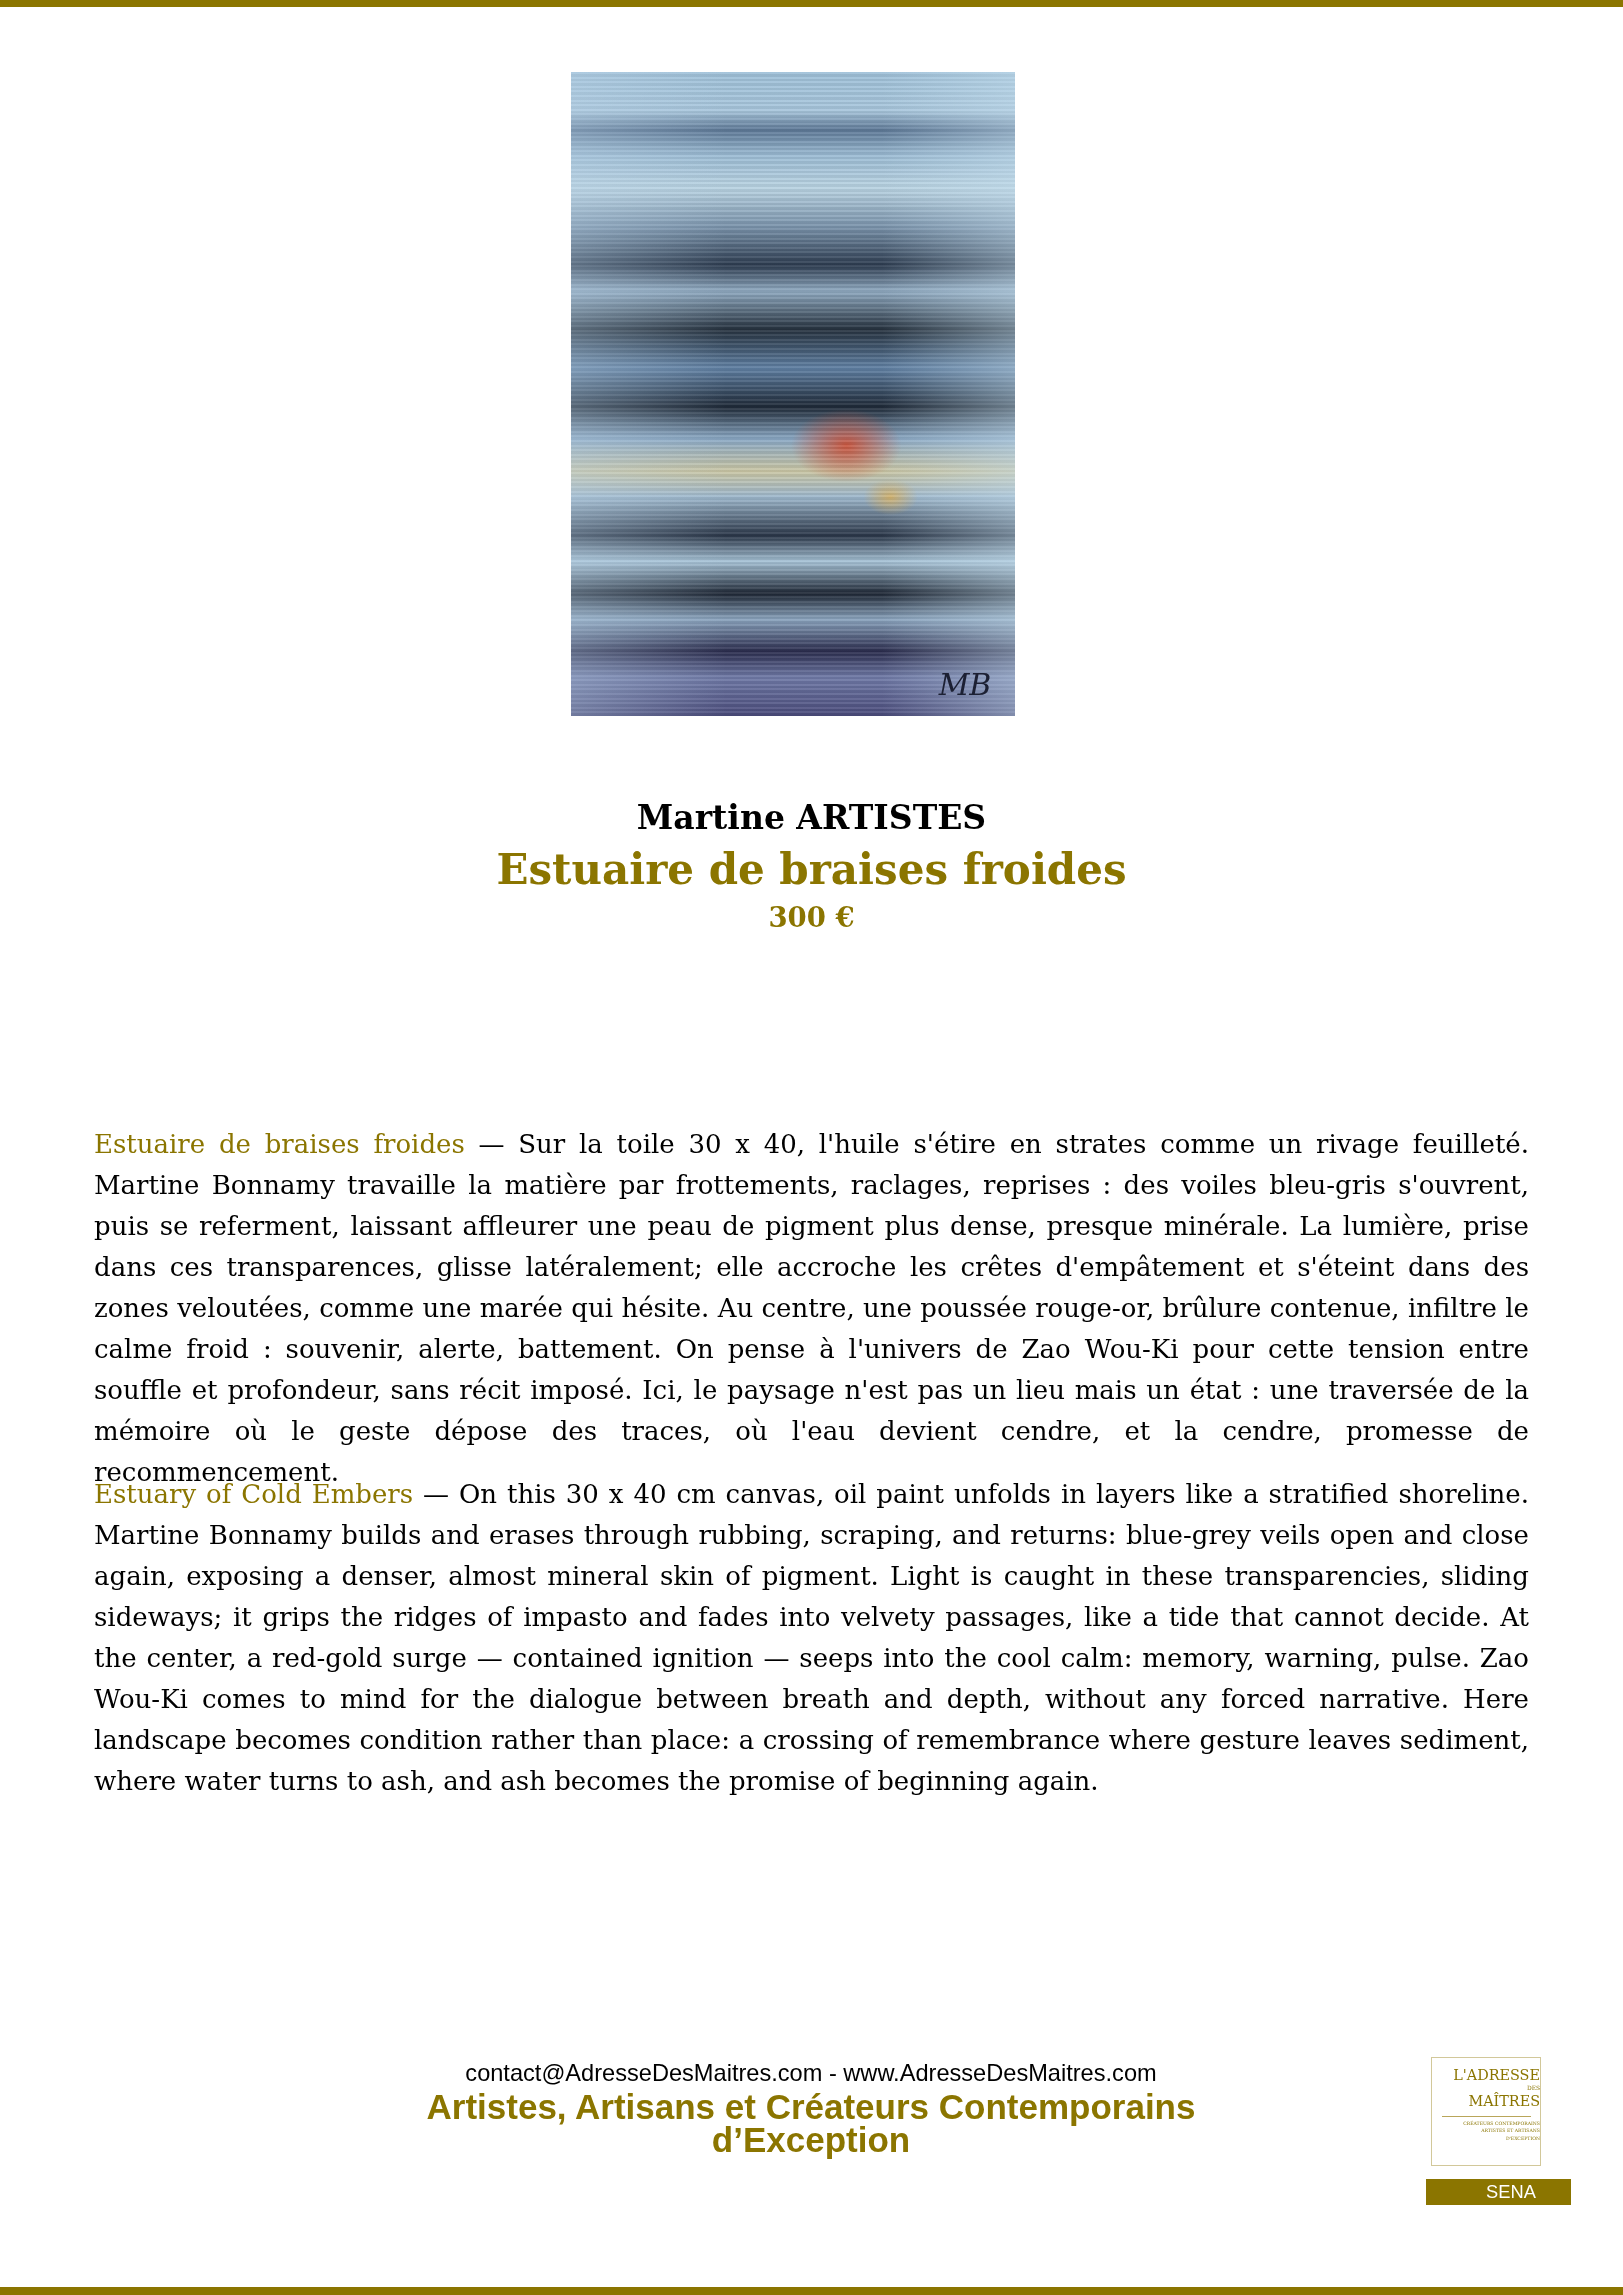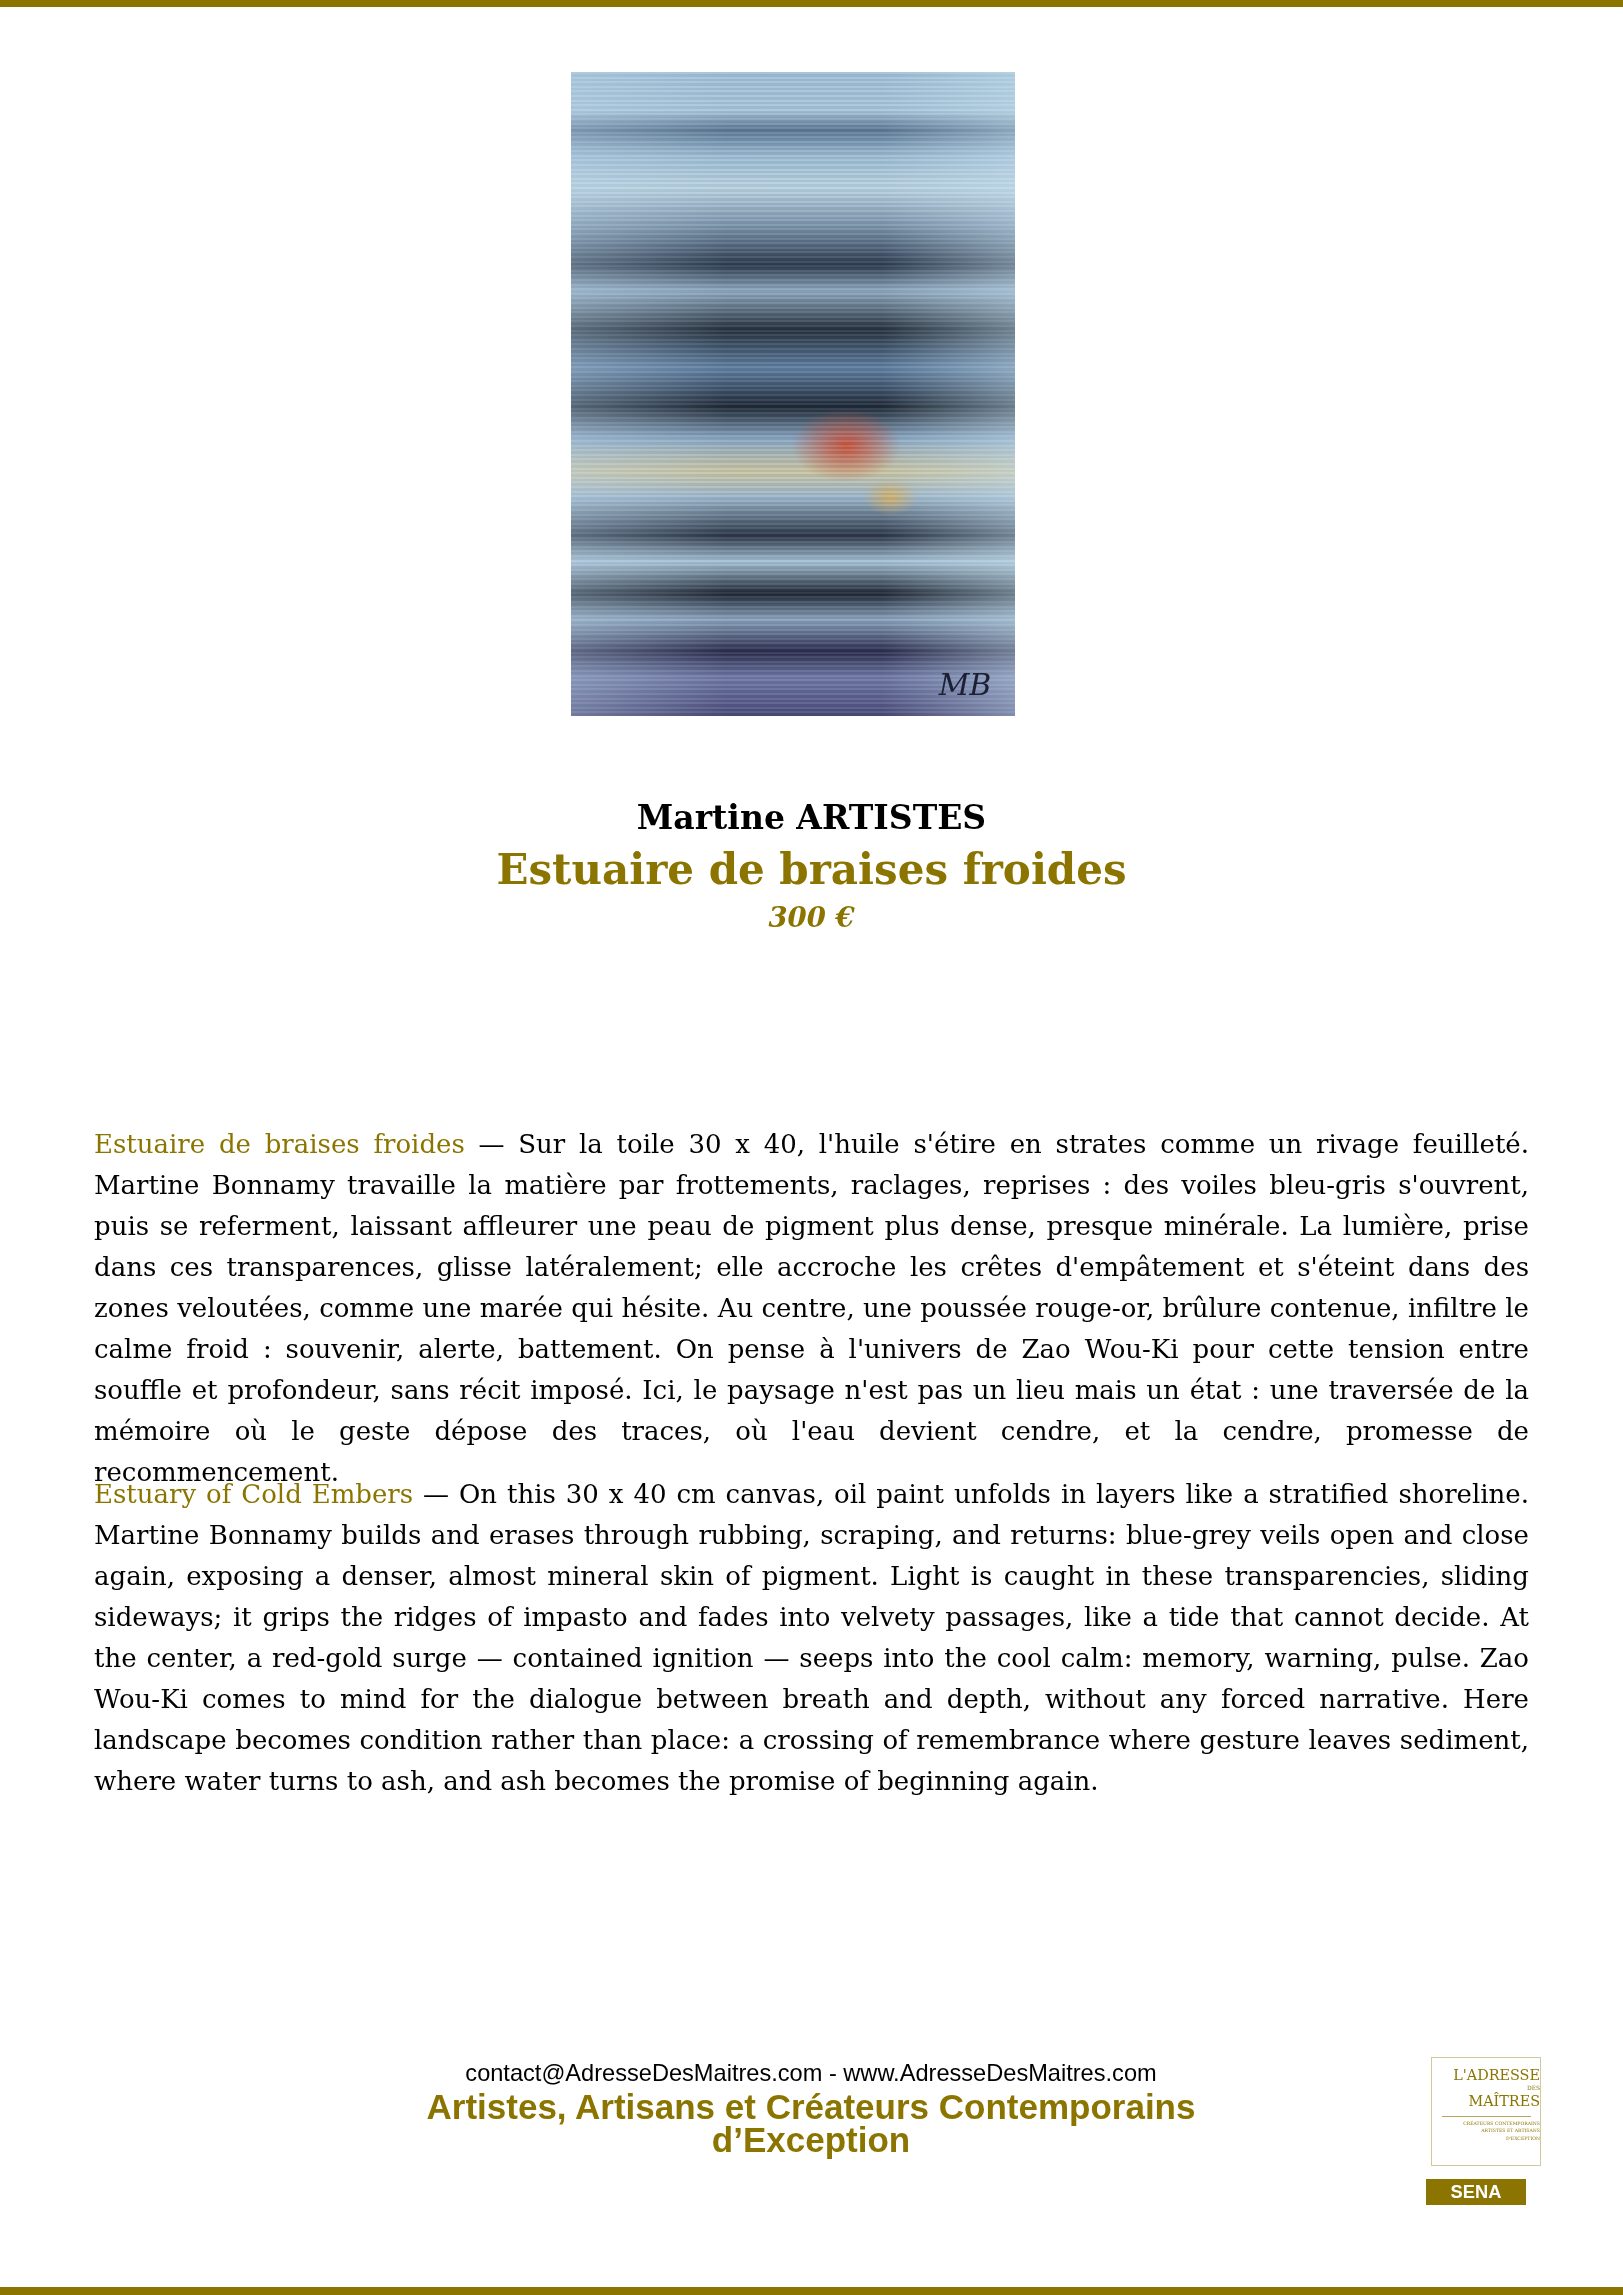--- a/index.html
+++ b/index.html
@@ -20,41 +20,41 @@
   .painting::before { content: ""; position: absolute; inset: 0;
     background: repeating-linear-gradient(180deg, rgba(255,255,255,0.08) 0px, rgba(255,255,255,0.08) 2px, rgba(0,0,0,0.06) 2px, rgba(0,0,0,0.06) 4.6px); }
   .painting::after { content: ""; position: absolute; inset: 0;
     background: linear-gradient(90deg, rgba(190,215,235,0.35) 0%, rgba(190,215,235,0) 35%, rgba(190,215,235,0) 70%, rgba(200,225,240,0.45) 100%); }
   .signature { position: absolute; right: 23.6px; bottom: 14.4px; font-family: "DejaVu Serif", serif; font-style: italic; font-size: 30px; color: #1c2033; z-index: 2; }
 
   .header-block { position: absolute; left: 0; top: 795px; width: 1623px; text-align: center; }
   .artist { font-family: "DejaVu Serif", serif; font-weight: bold; font-size: 33px; color: #000; line-height: 46px; }
   .title { font-family: "DejaVu Serif", serif; font-weight: bold; font-size: 42px; color: #8b7500; line-height: 55px; margin-top: 1.3px; }
   .subtitle { font-family: "DejaVu Serif", serif; font-size: 26px; color: #000; line-height: 39px; margin-top: 2.6px; }
-  .price { font-family: "DejaVu Serif", serif; font-weight: bold; font-size: 27.5px; color: #8b7500; line-height: 41px; font-style: italic; }
+  .price { font-family: "DejaVu Serif", serif; font-weight: bold; font-size: 27.5px; color: #8b7500; line-height: 41px; }
 
   .body-text { position: absolute; left: 94px; width: 1435px; font-family: "DejaVu Serif", serif; font-size: 26px; line-height: 41px; color: #000; text-align: justify; }
   .p-fr { top: 1124px; }
   .p-en { top: 1474px; }
   .lead { color: #8b7500; }
 
   .footer { position: absolute; left: 327px; width: 968px; top: 2057px; text-align: center; font-family: "Liberation Sans", sans-serif; }
   .footer .gold { color: #8b7500; font-weight: bold; }
   .footer .l1 { font-size: 25px; line-height: 33px; }
   .footer .l2 { font-size: 23.6px; line-height: 33px; color: #000; }
   .footer .l3 { font-size: 35px; line-height: 33px; }
   .footer .l4 { font-size: 23.6px; line-height: 33px; color: #000; }
 
   .logo-box { position: absolute; left: 1431px; top: 2057px; width: 110px; height: 109px; border: 0.7px solid #d2c89a; box-sizing: border-box; text-align: right; color: #8b7500; font-family: "DejaVu Serif", serif; }
   .logo-box .lg1 { font-size: 14.4px; margin-top: 9.2px; line-height: 17px; }
   .logo-box .lg2 { font-size: 5.9px; line-height: 9.2px; }
   .logo-box .lg3 { font-size: 14.4px; line-height: 17px; }
   .logo-box .rule { width: 89px; height: 0.7px; background: #b9a65a; margin: 5.2px auto 3.9px; }
   .logo-box .lg4 { font-size: 4.6px; line-height: 7.2px; }
-  .sena { position: absolute; left: 1426px; top: 2179px; width: 100px; height: 26px; background: #8b7500; color: #fff; font-family: "Liberation Sans", sans-serif; font-weight: bold; font-size: 18.3px; line-height: 26px; text-align: center; }
+  .sena { position: absolute; left: 1426px; top: 2179px; width: 120px; height: 26px; background: #8b7500; color: #fff; font-family: "Liberation Sans", sans-serif; font-weight: normal; font-size: 18.3px; line-height: 26px; text-align: center; padding-left: 25px; }
 </style>
 </head>
 <body>
 
 <div class="bar-top"></div>
 
 <div class="painting" title="Abstract oil painting in blue-grey tones with a red-gold burst">
   <span class="signature">MB</span>
 </div>
 

